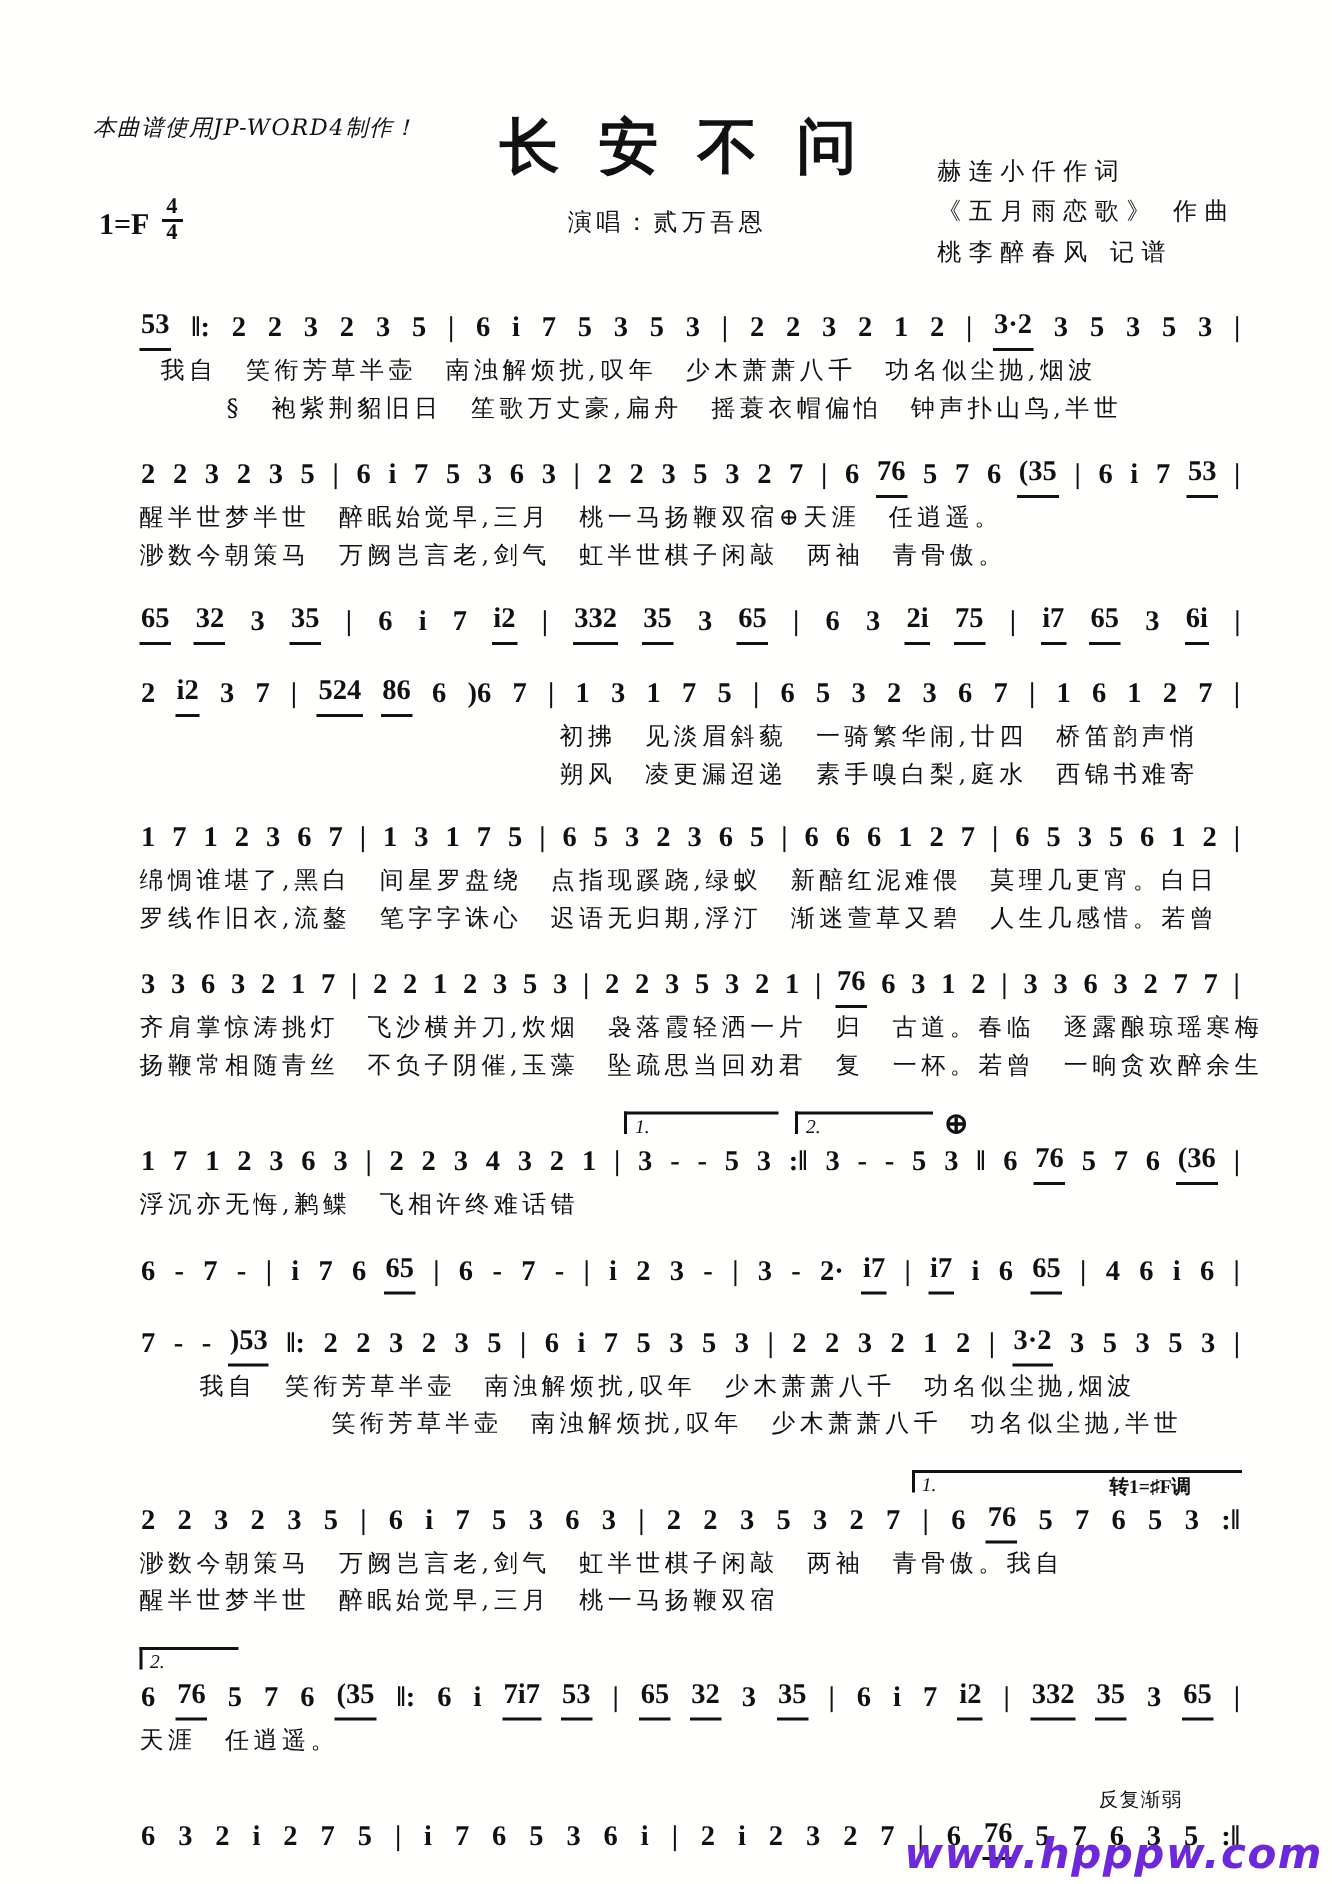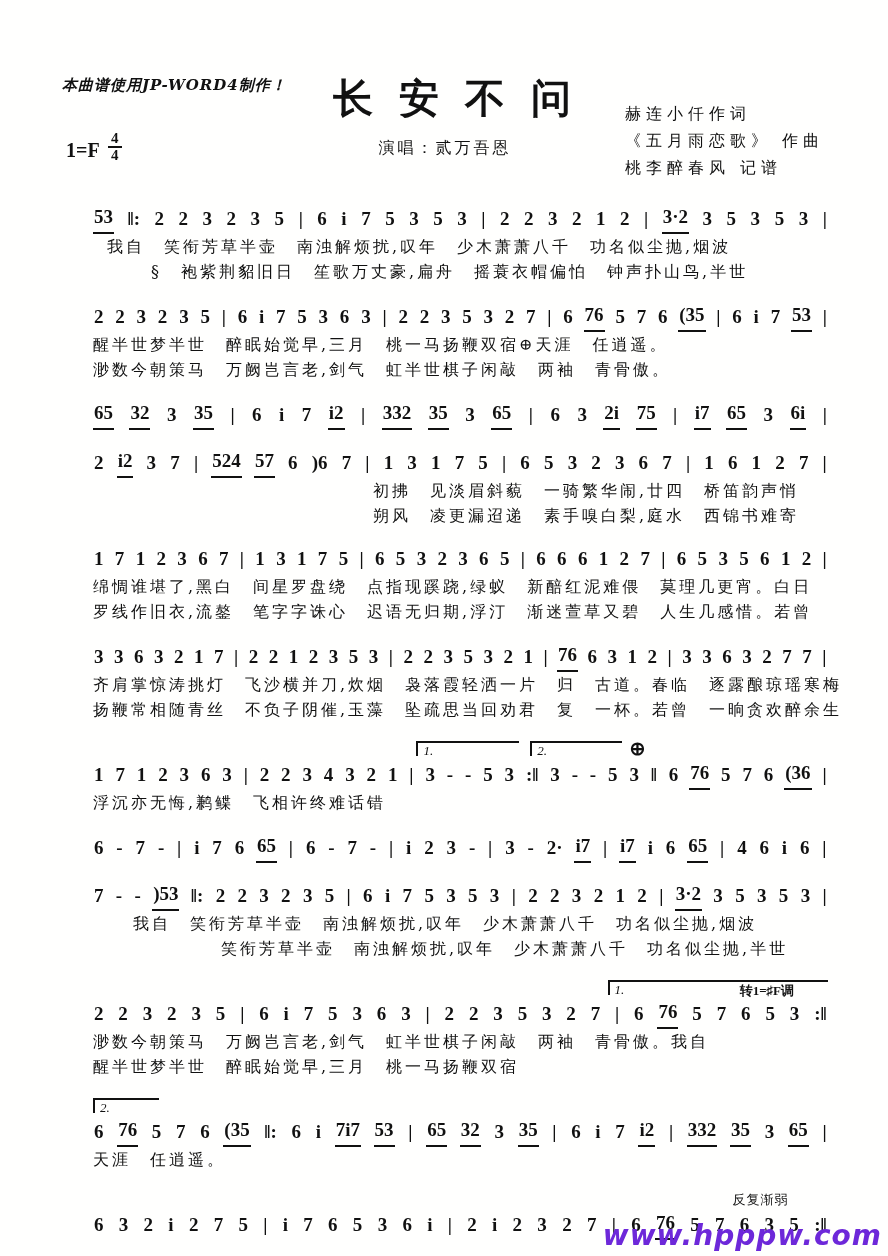--- a/index.html
+++ b/index.html
@@ -5,21 +5,21 @@
   html,body{margin:0;padding:0;background:#d9d9d9;}
   .page{
     width:888px;height:1256px;background:#fffffe;color:#111;
     position:relative;box-sizing:border-box;
     padding:64px 60px 0 62px;overflow:hidden;
     font-family:"DejaVu Serif","Liberation Serif",serif;
   }
   
   .maker-note{
     position:absolute;left:62px;top:76px;
-    font-style:italic;font-weight:bold;font-size:15px;letter-spacing:1px;
+    font-style:italic;font-weight:normal;font-size:15px;letter-spacing:1px;
   }
   .title{
     text-align:center;font-size:40px;font-weight:bold;
     letter-spacing:26px;margin:8px 0 2px 40px;line-height:52px;
   }
   .singer{ text-align:center;font-size:16px;letter-spacing:3px;margin-top:14px; }
   .credits{
     position:absolute;right:64px;top:100px;text-align:left;
     font-size:16px;letter-spacing:5px;line-height:27px;
   }
@@ -194,21 +194,21 @@
     </div>
 
     <div class="system">
       <div class="notes">
           <span>2</span>
           <span class="g">i2</span>
           <span>3</span>
           <span>7</span>
           <span>|</span>
           <span class="g">524</span>
-          <span class="g">57</span>
+          <span class="g">86</span>
           <span>6</span>
           <span>)6</span>
           <span>7</span>
           <span>|</span>
           <span>1</span>
           <span>3</span>
           <span>1</span>
           <span>7</span>
           <span>5</span>
           <span>|</span>

